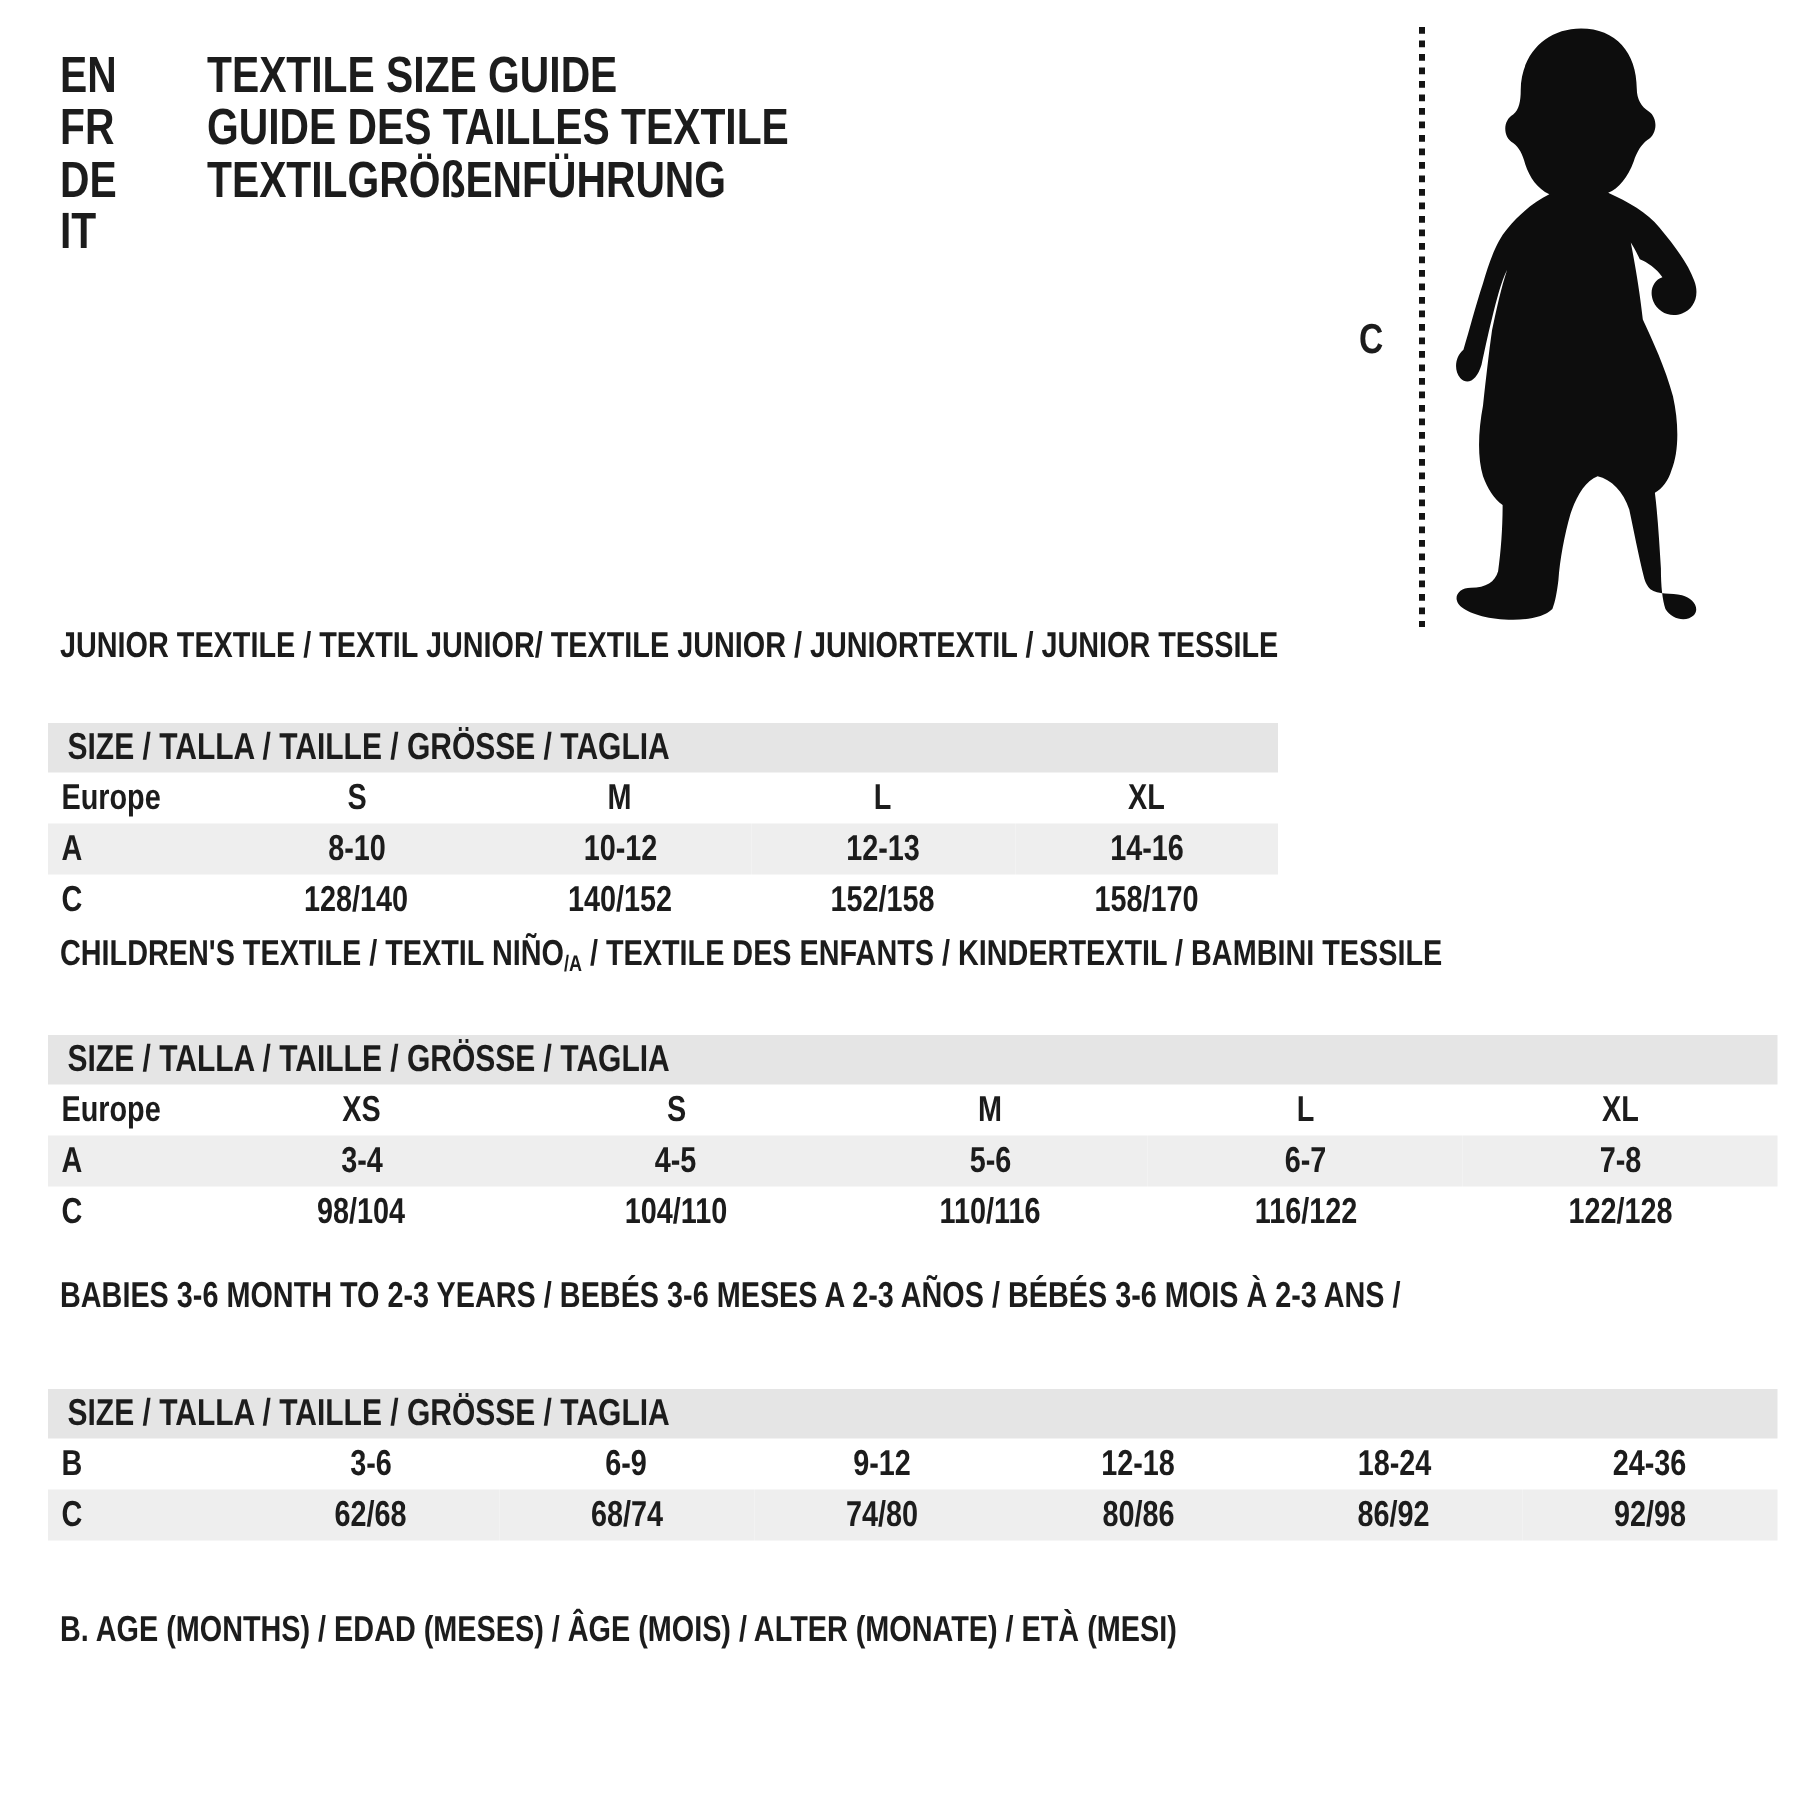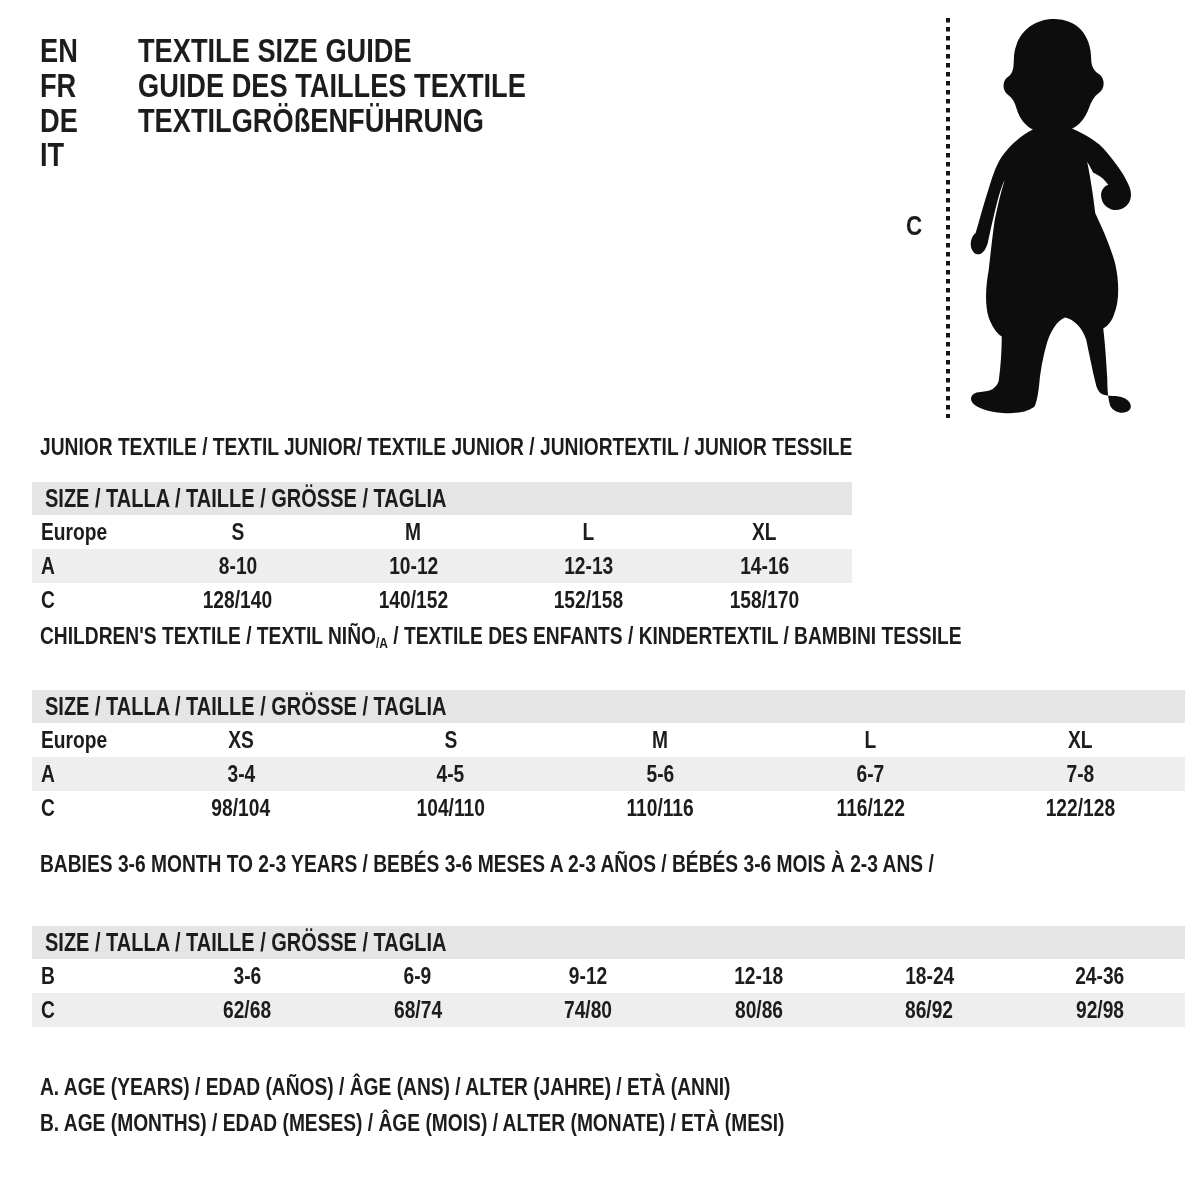--- a/index.html
+++ b/index.html
@@ -20,21 +20,21 @@
   .lang-row{display:flex;}
   .lang-code{width:98px;flex:0 0 auto;}
 
   
   .dash-line{position:absolute;left:944px;top:16px;width:8px;height:402px;}
   .c-label{position:absolute;left:906px;top:212px;font-size:28px;line-height:1;}
   .baby{position:absolute;left:966px;top:13px;width:172px;height:404px;}
 
   
   .sec-title{position:absolute;left:40px;font-size:24px;line-height:30px;}
-  .t-junior{top:432px;}
+  .t-junior{top:416px;}
   .t-children{top:605px;margin-top:16px;}
   .t-babies{top:846px;line-height:35px;}
   .sub{font-size:15px;vertical-align:-4px;}
 
   
   table.size{position:absolute;left:32px;border-collapse:collapse;table-layout:fixed;}
   table.size td{padding:0;font-size:24px;vertical-align:middle;}
   tr.hdr td{background:#e5e5e5;height:33px;text-align:left;padding-left:13px;font-size:25px;}
   tr.data td{height:34px;text-align:center;}
   tr.data td.lbl{text-align:left;padding-left:9px;}
@@ -247,17 +247,16 @@
       <td><span class="sqc">68/74</span></td>
       <td><span class="sqc">74/80</span></td>
       <td><span class="sqc">80/86</span></td>
       <td><span class="sqc">86/92</span></td>
       <td><span class="sqc">92/98</span></td>
     </tr>
   </tbody>
     </table>
 
   <div class="legend">
-    <div><span class="sq">A. AGE (YEARS) / EDAD (AÑOS) / ÂGE (ANS) / ALTER (JAHRE) / ETÀ (ANNI)</span></div>
     <div><span class="sq">B. AGE (MONTHS) / EDAD (MESES) / ÂGE (MOIS) / ALTER (MONATE) / ETÀ (MESI)</span></div>
   </div>
 
 </div>
 
 </body></html>

